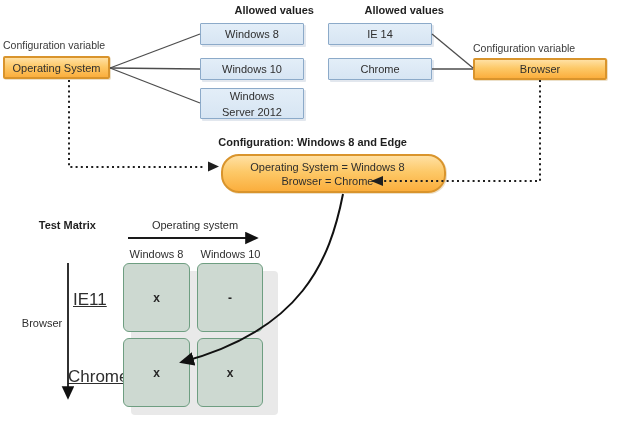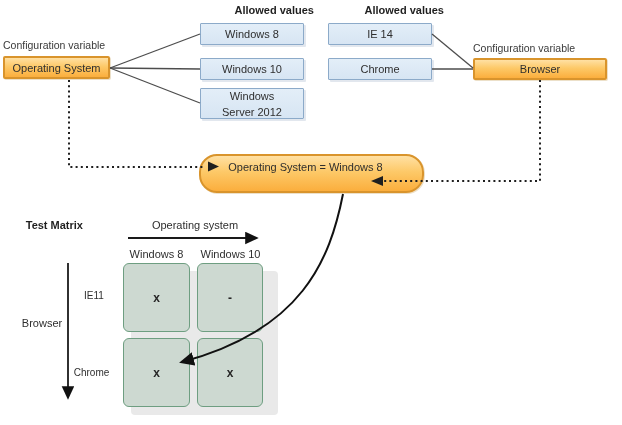--- a/index.html
+++ b/index.html
@@ -32,21 +32,21 @@
     padding:4px 14px 0 2px;line-height:14px;z-index:1;
   }
   .cell{
     background:#cdd9d1;border:1.5px solid #6e9e81;border-radius:6px;
     display:flex;align-items:center;justify-content:center;
     font-size:12px;font-weight:bold;color:#262626;z-index:1;
   }
   .matrix-shadow{background:#e9e9e9;border-radius:4px;z-index:0;}
   .svg-layer{position:absolute;left:0;top:0;z-index:5;pointer-events:none;}
   .axis-lbl{font-size:11px;color:#2e2e2e;text-align:center;white-space:nowrap;}
-  .row-lbl{font-size:10px;color:#2e2e2e;text-align:center;white-space:nowrap;}
+  .row-lbl{font-size:17px;color:#2e2e2e;text-align:left;white-space:nowrap;text-decoration:underline;}
   .col-lbl{font-size:11px;color:#2e2e2e;text-align:center;white-space:nowrap;}
   .wrapspan{display:inline-block;width:72px;line-height:16px;}
 </style>
 </head>
 <body>
 
 <div class="stage">
 
   <div class="abs lbl" style="left:3px;top:39px;width:107px;">Configuration variable</div>
   <div class="abs orange-box" style="left:3px;top:56px;width:107px;height:23px;">
@@ -70,25 +70,27 @@
   </div>
   <div class="abs blue-box" style="left:328px;top:58px;width:104px;height:22px;">
     <span>Chrome</span>
   </div>
 
   <div class="abs lbl" style="left:473px;top:42px;width:134px;">Configuration variable</div>
   <div class="abs orange-box" style="left:473px;top:58px;width:134px;height:22px;">
     <span>Browser</span>
   </div>
 
-  <div class="abs config-box" style="left:199px;top:154px;width:225px;height:39px;border-radius:18px;">
+  <div class="abs hd" style="left:187px;top:136px;width:220px;">Configuration: Windows 8 and Edge</div>
+  <div class="abs config-box" style="left:221px;top:154px;width:225px;height:39px;border-radius:18px;">
     <div>Operating System = Windows 8</div>
+    <div>Browser = Chrome</div>
   </div>
 
-  <div class="abs hd" style="left:7px;top:219px;width:76px;">Test Matrix</div>
+  <div class="abs hd" style="left:20px;top:219px;width:76px;">Test Matrix</div>
   <div class="abs axis-lbl" style="left:128px;top:219px;width:134px;">Operating system</div>
   <div class="abs axis-lbl" style="left:18px;top:317px;width:48px;">Browser</div>
 
   <div class="abs col-lbl" style="left:123px;top:248px;width:67px;">Windows 8</div>
   <div class="abs col-lbl" style="left:197px;top:248px;width:67px;">Windows 10</div>
   <div class="abs row-lbl" style="left:73px;top:290px;width:42px;">IE11</div>
   <div class="abs row-lbl" style="left:68px;top:367px;width:47px;">Chrome</div>
 
   <div class="abs matrix-shadow" style="left:131px;top:271px;width:147px;height:144px;"></div>
 

